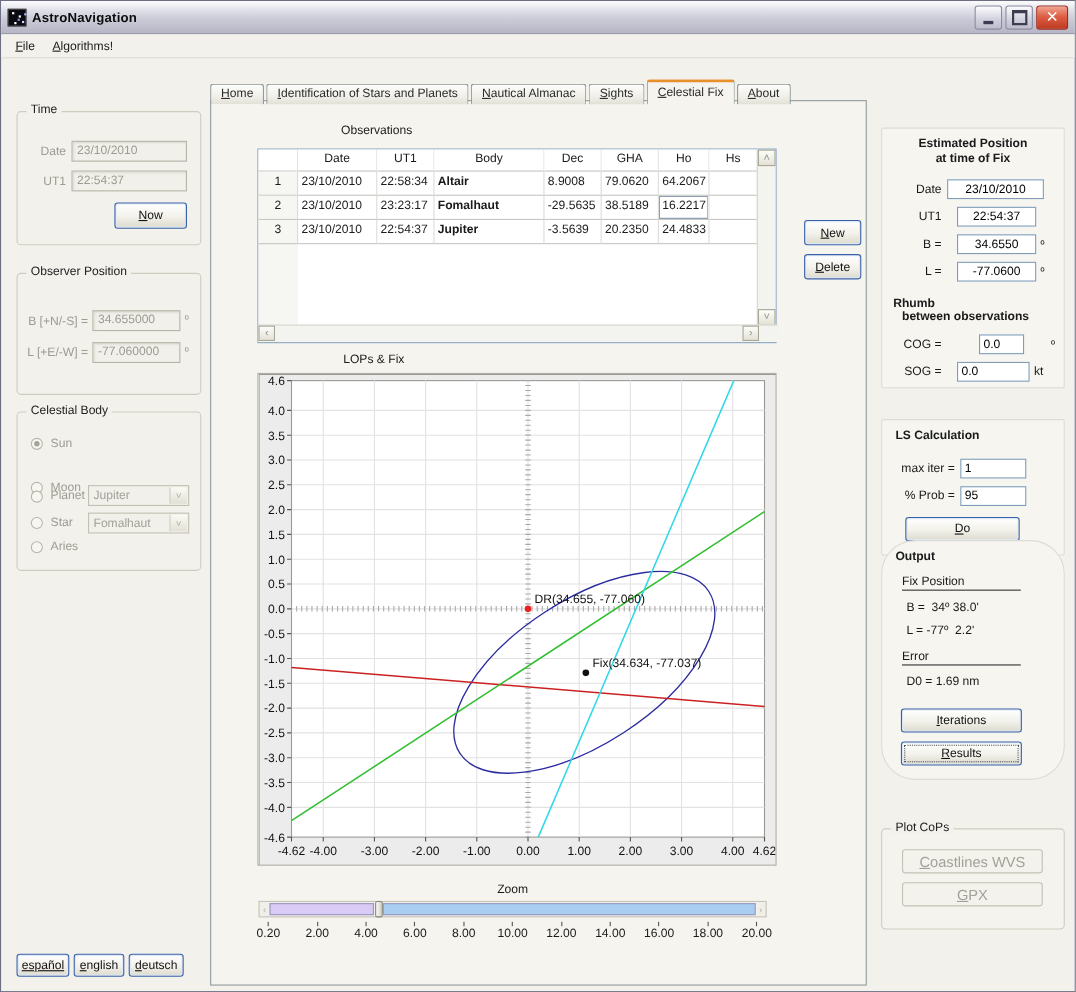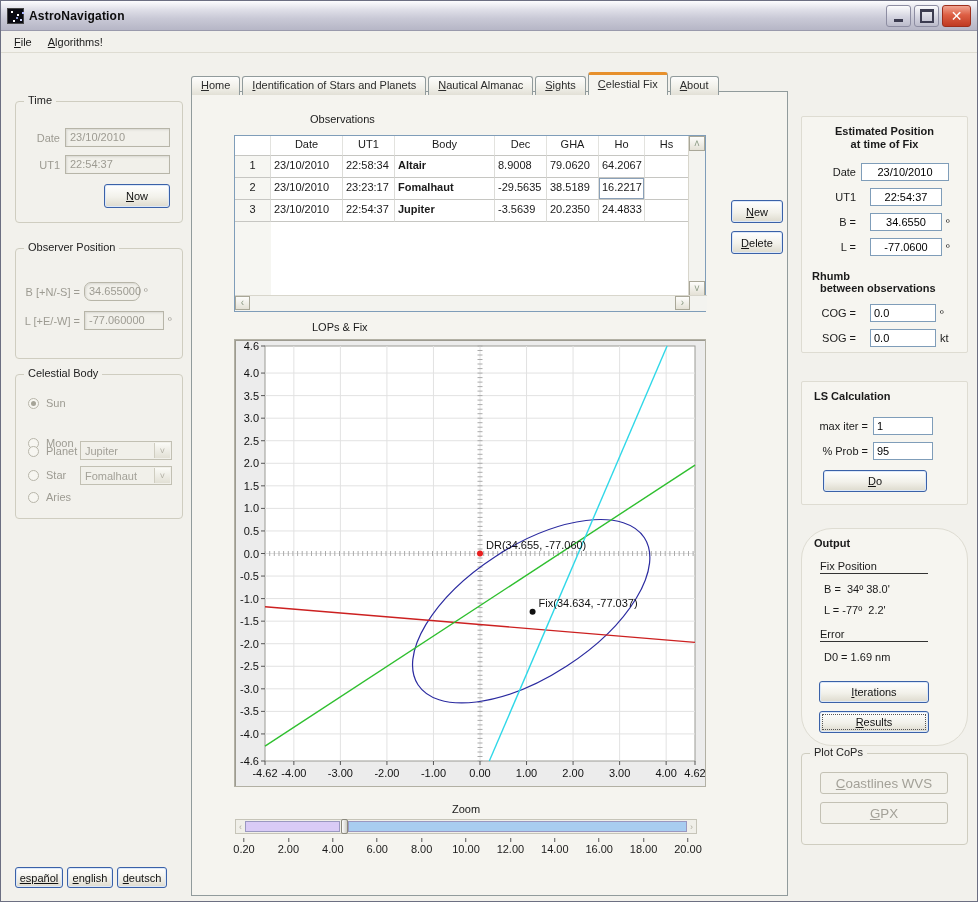--- a/index.html
+++ b/index.html
@@ -134,21 +134,21 @@
       <span class="dis" style="width:44px;text-align:right;margin-right:5px;">UT1</span>
       <span class="field" style="width:105px;">22:54:37</span>
     </div>
     <button class="btn" style="position:absolute;left:88px;top:82px;width:66px;height:24px;"><u>N</u>ow</button>
   </div>
 
   <div class="group" style="left:14px;top:247px;width:168px;height:111px;">
     <span class="gtitle">Observer Position</span>
     <div style="position:absolute;left:0;top:33px;width:100%;display:flex;align-items:center;">
       <span class="dis" style="width:64px;text-align:right;margin-right:4px;">B [+N/-S] =</span>
-      <span class="field" style="width:56px;border-radius:7px;">34.655000</span>
+      <span class="field" style="width:80px;">34.655000</span>
       <span class="dis deg" style="margin-left:4px;">º</span>
     </div>
     <div style="position:absolute;left:0;top:62px;width:100%;display:flex;align-items:center;">
       <span class="dis" style="width:64px;text-align:right;margin-right:4px;">L [+E/-W] =</span>
       <span class="field" style="width:80px;">-77.060000</span>
       <span class="dis deg" style="margin-left:4px;">º</span>
     </div>
   </div>
 
   <div class="group" style="left:14px;top:373px;width:168px;height:145px;">
@@ -411,21 +411,21 @@
     </div>
     <div class="prow">
       <span class="plabel">L =</span>
       <span class="wfield" style="width:72px;margin-left:9px;">-77.0600</span>
       <span class="punit deg">º</span>
     </div>
     <div style="font-weight:bold;margin:14px 0 0 10px;">
       <div>Rhumb</div>
       <div style="margin-left:8px;">between observations</div>
     </div>
-    <div class="prow" style="margin-top:10px;">
+    <div class="prow" style="margin-top:10px;gap:20px;">
       <span class="plabel">COG =</span>
       <span class="wfield" style="width:66px;margin-left:9px;text-align:left;">0.0</span>
       <span class="punit deg">º</span>
     </div>
     <div class="prow">
       <span class="plabel">SOG =</span>
       <span class="wfield" style="width:66px;margin-left:9px;text-align:left;">0.0</span>
       <span class="punit">kt</span>
     </div>
   </div>
@@ -436,21 +436,21 @@
       <span style="width:58px;text-align:right;margin-right:5px;flex:none;">max iter =</span>
       <span class="wfield" style="width:60px;text-align:left;">1</span>
     </div>
     <div class="prow">
       <span style="width:58px;text-align:right;margin-right:5px;flex:none;">% Prob =</span>
       <span class="wfield" style="width:60px;text-align:left;">95</span>
     </div>
     <button class="btn" style="position:absolute;left:21px;bottom:12px;width:104px;height:22px;"><u>D</u>o</button>
   </div>
 
-  <div class="panel" style="top:527px;height:218px;border-radius:31px;">
+  <div class="panel" style="top:490px;height:218px;border-radius:31px;">
     <div class="ptitle" style="text-align:left;padding-left:12px;">Output</div>
     <div style="margin:10px 0 0 18px;"><span class="uline">Fix Position</span></div>
     <div class="outline-row">B =  34º 38.0'</div>
     <div class="outline-row">L = -77º  2.2'</div>
     <div style="margin:12px 0 0 18px;"><span class="uline">Error</span></div>
     <div class="outline-row">D0 = 1.69 nm</div>
     <button class="btn" style="position:absolute;left:17px;bottom:42px;width:110px;height:22px;"><u>I</u>terations</button>
     <button class="btn focus" style="position:absolute;left:17px;bottom:12px;width:110px;height:22px;"><u>R</u>esults</button>
   </div>
 

